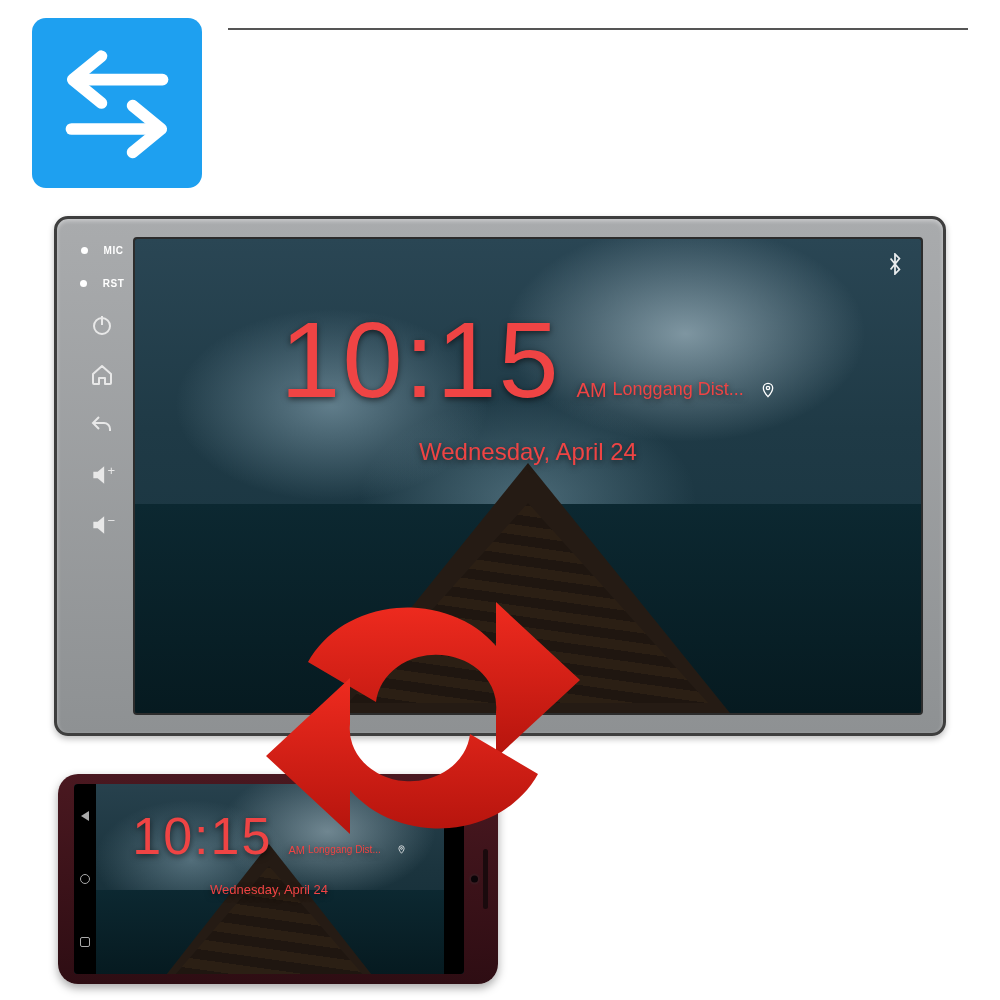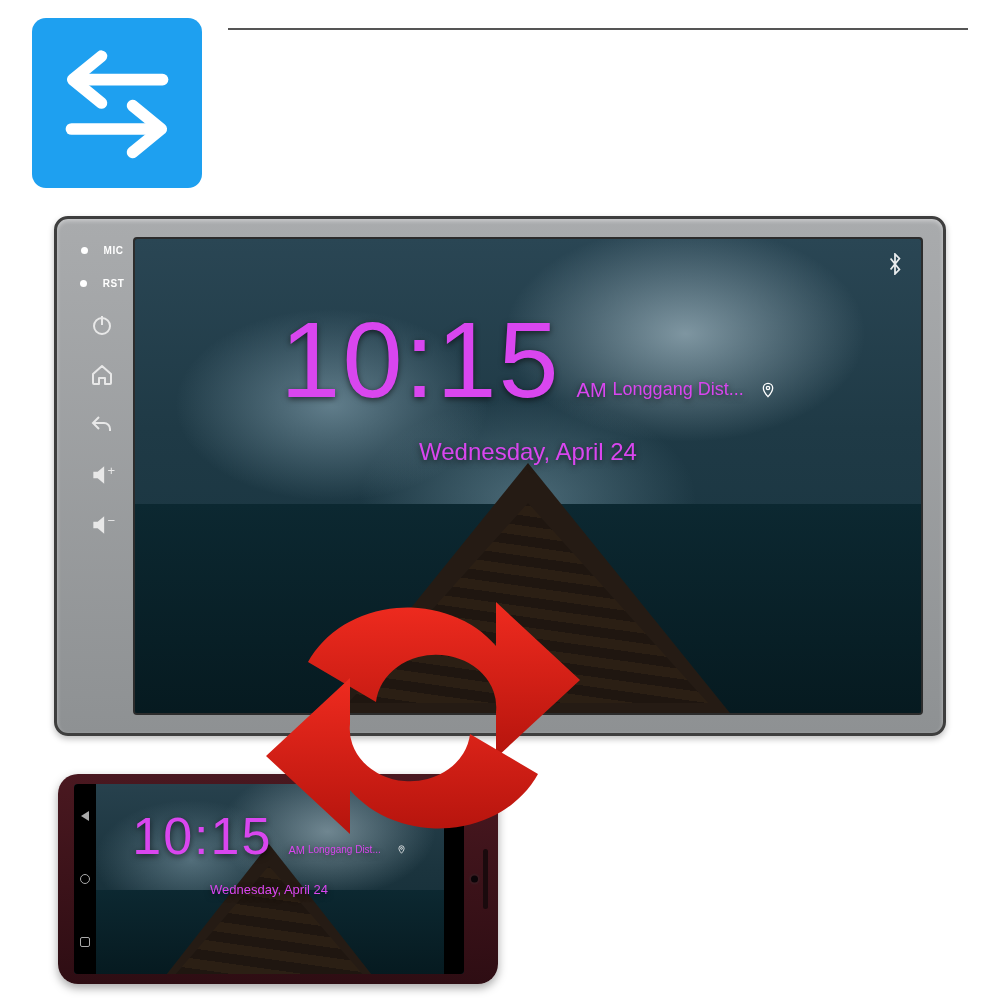--- a/index.html
+++ b/index.html
@@ -107,21 +107,21 @@
     border-bottom:260px solid #2b2018;
     filter:brightness(.85);
   }
   .boat:before{
     content:""; position:absolute; top:40px; left:-180px; width:360px; height:200px;
     background:repeating-linear-gradient(8deg,#241a13 0 10px,#332418 10px 20px);
     clip-path:polygon(50% 0,100% 100%,0 100%);
   }
   .clock-block{
     position:absolute; top:58px; left:50%; transform:translateX(-50%);
-    color:#d946ef; text-align:center; text-shadow:0 2px 6px rgba(0,0,0,.6);
+    color:#ef4444; text-align:center; text-shadow:0 2px 6px rgba(0,0,0,.6);
     width:100%;
   }
   .clock-row{ display:flex; align-items:baseline; justify-content:center; gap:16px;}
   .time{ font-size:108px; font-weight:200; letter-spacing:2px;}
   .ampm-loc{ display:flex; flex-direction:row; align-items:flex-start; font-size:20px; gap:6px;}
   .loc-row{ display:flex; align-items:center; gap:16px; font-size:18px;}
   .date{ font-size:24px; margin-top:16px;}
   .bt-icon{ position:absolute; top:14px; right:18px; color:#fff; opacity:.9;}
 
   

